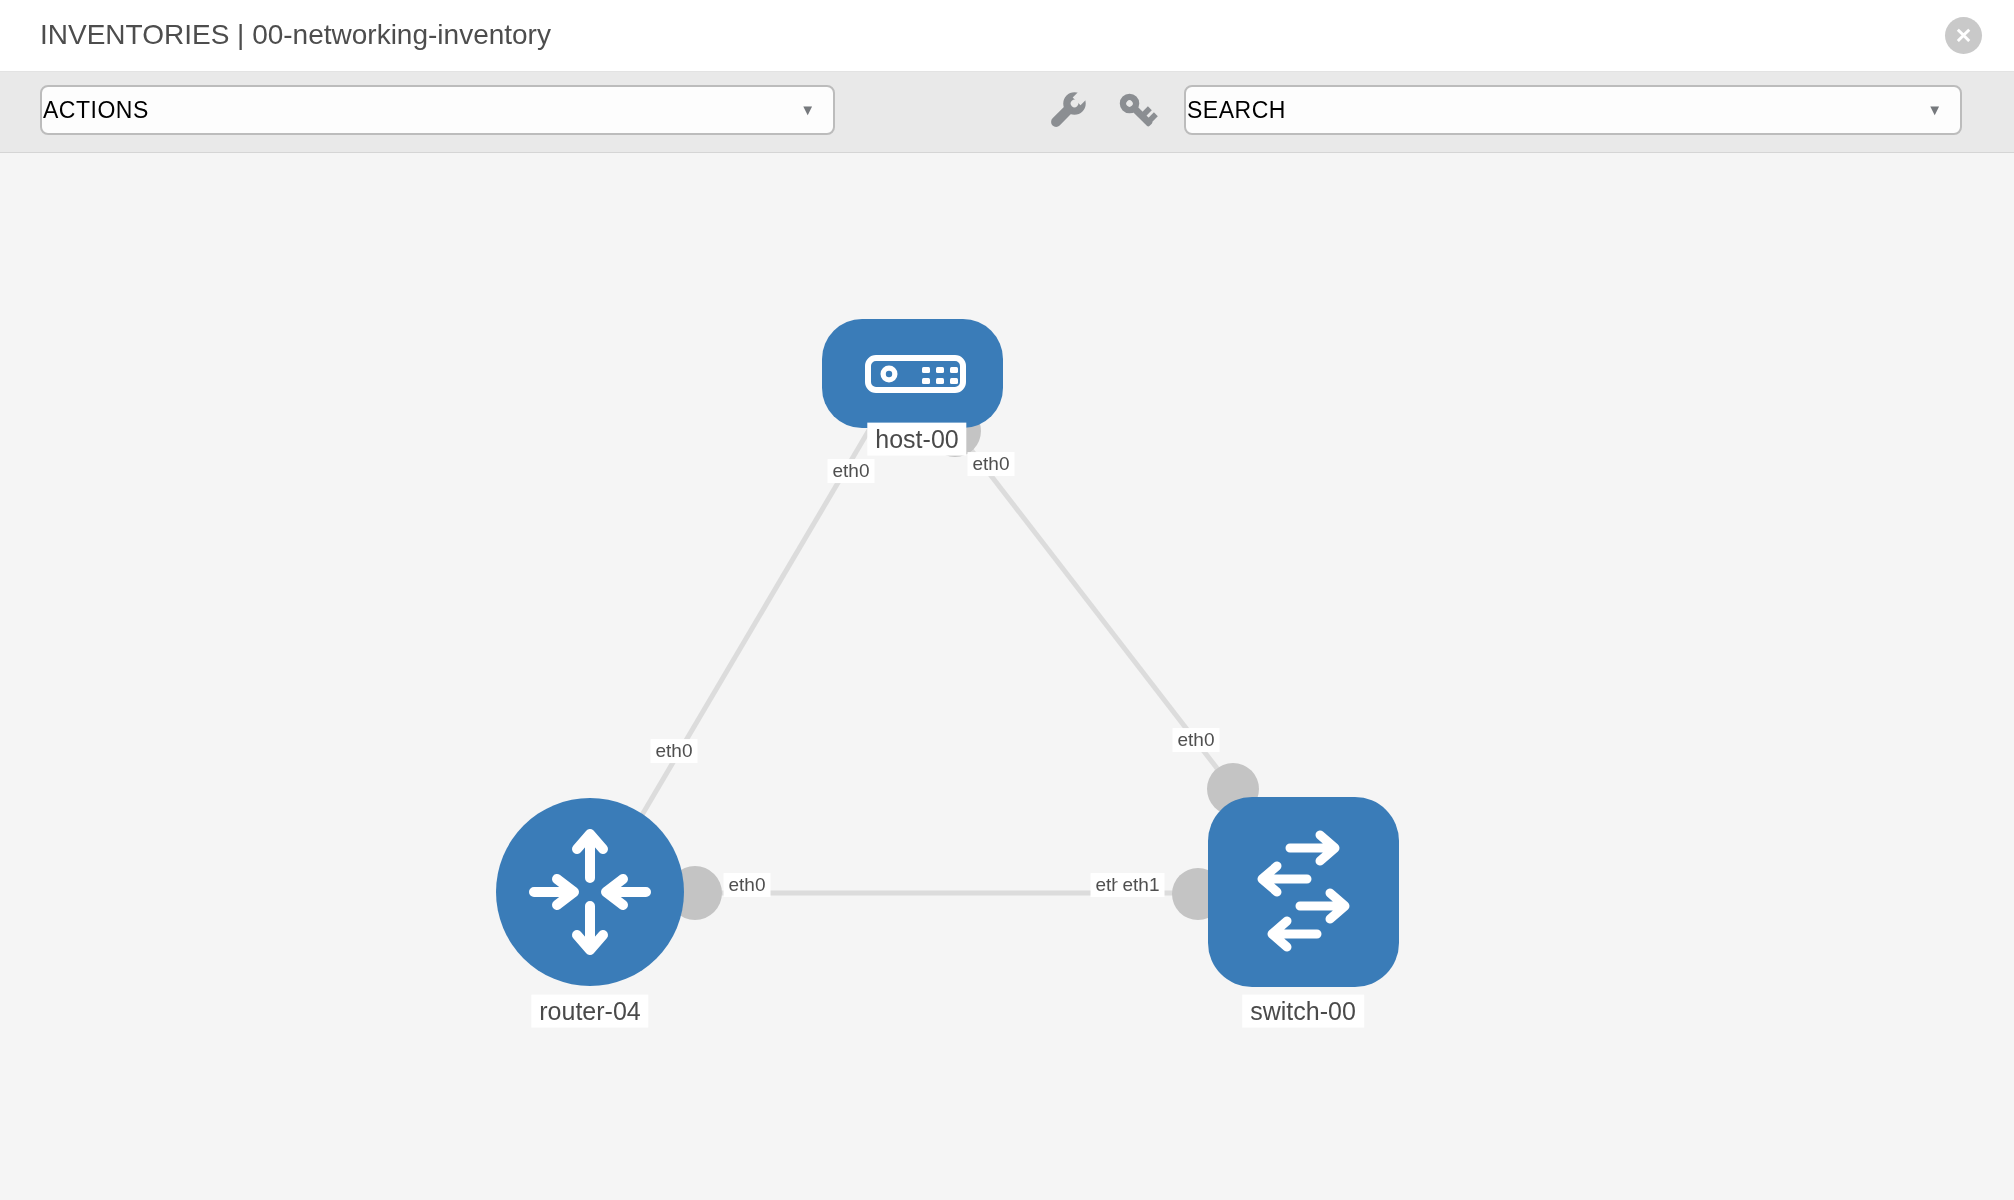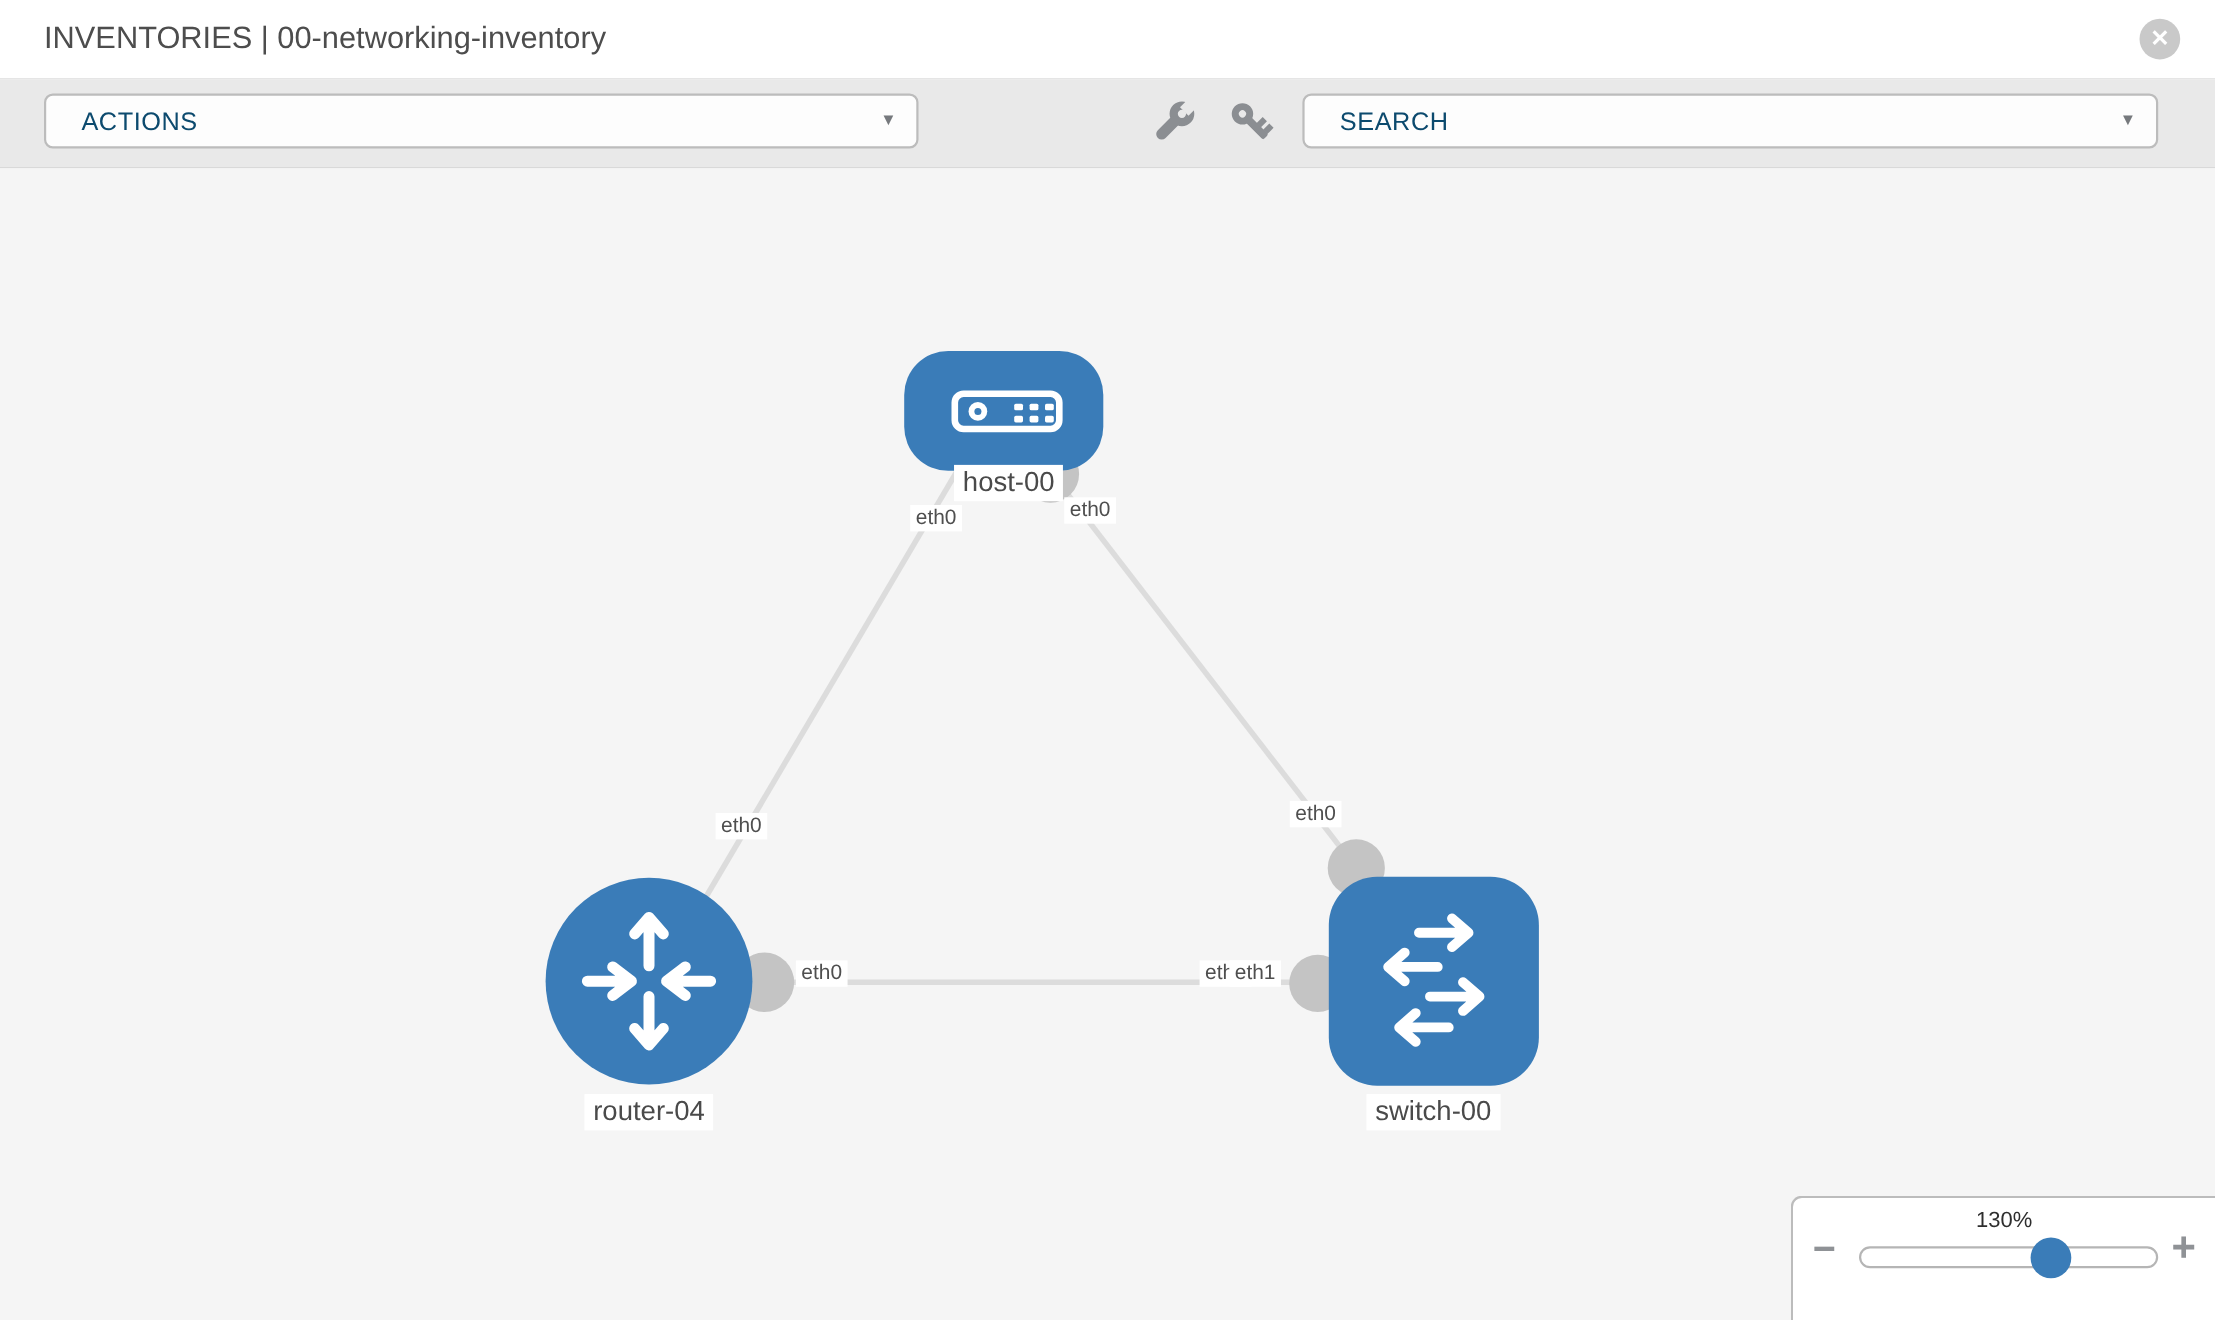--- a/index.html
+++ b/index.html
@@ -7,21 +7,21 @@
 
   
   .header{position:absolute;top:0;left:0;width:2014px;height:71px;background:#fff;border-bottom:1px solid #e3e3e3;}
   .title{position:absolute;left:40px;top:0;line-height:70px;font-size:28px;font-weight:normal;color:#4d4d4d;}
   .close-btn{position:absolute;right:32px;top:17px;width:37px;height:37px;border-radius:50%;
              background:#c9c9c9;color:#fff;text-align:center;line-height:37px;font-size:21px;font-weight:bold;cursor:pointer;}
 
   
   .toolbar{position:absolute;top:72px;left:0;width:2014px;height:80px;background:#e9e9e9;border-bottom:1px solid #d5d5d5;}
   .select{position:absolute;top:13px;height:50px;background:#fdfdfd;border:2px solid #bcbcbc;border-radius:8px;box-sizing:border-box;cursor:pointer;}
-  .sel-label{position:absolute;left:32px;top:0;line-height:46px;font-size:23px;color:#0c4a6e;letter-spacing:.5px;}
+  .sel-label{position:absolute;left:1px;top:0;line-height:46px;font-size:23px;color:#000000;letter-spacing:.5px;}
   .caret{position:absolute;right:18px;top:0;line-height:46px;font-size:15px;color:#76797d;}
   #actions-select{left:40px;width:795px;}
   #search-select{left:1184px;width:778px;}
   .tool-icon{position:absolute;top:17px;width:46px;height:46px;cursor:pointer;}
   #wrench-btn{left:1043px;}
   #key-btn{left:1115px;}
 
   
   .canvas{position:absolute;top:153px;left:0;width:2014px;height:1047px;background:#f5f5f5;}
   svg.net{position:absolute;left:0;top:0;}
@@ -143,22 +143,15 @@
     <div class="chip" style="left:991px;top:311px;">eth0</div>
     <div class="chip" style="left:1196px;top:587px;">eth0</div>
     <div class="chip" style="left:747px;top:732px;">eth0</div>
     <div class="chip" style="left:1114px;top:732px;">eth0</div>
     <div class="chip" style="left:1141px;top:732px;text-align:right;">eth1</div>
 
     <div class="node-label" style="left:917px;top:286px;">host-00</div>
     <div class="node-label" style="left:590px;top:858px;">router-04</div>
     <div class="node-label" style="left:1303px;top:858px;">switch-00</div>
 
-    <div class="zoom-panel">
-      <div class="zoom-level">130%</div>
-      <div class="zoom-minus">−</div>
-      <div class="zoom-track"></div>
-      <div class="zoom-thumb"></div>
-      <div class="zoom-plus">+</div>
-    </div>
 
   </div>
 </div>
 
 </body></html>

